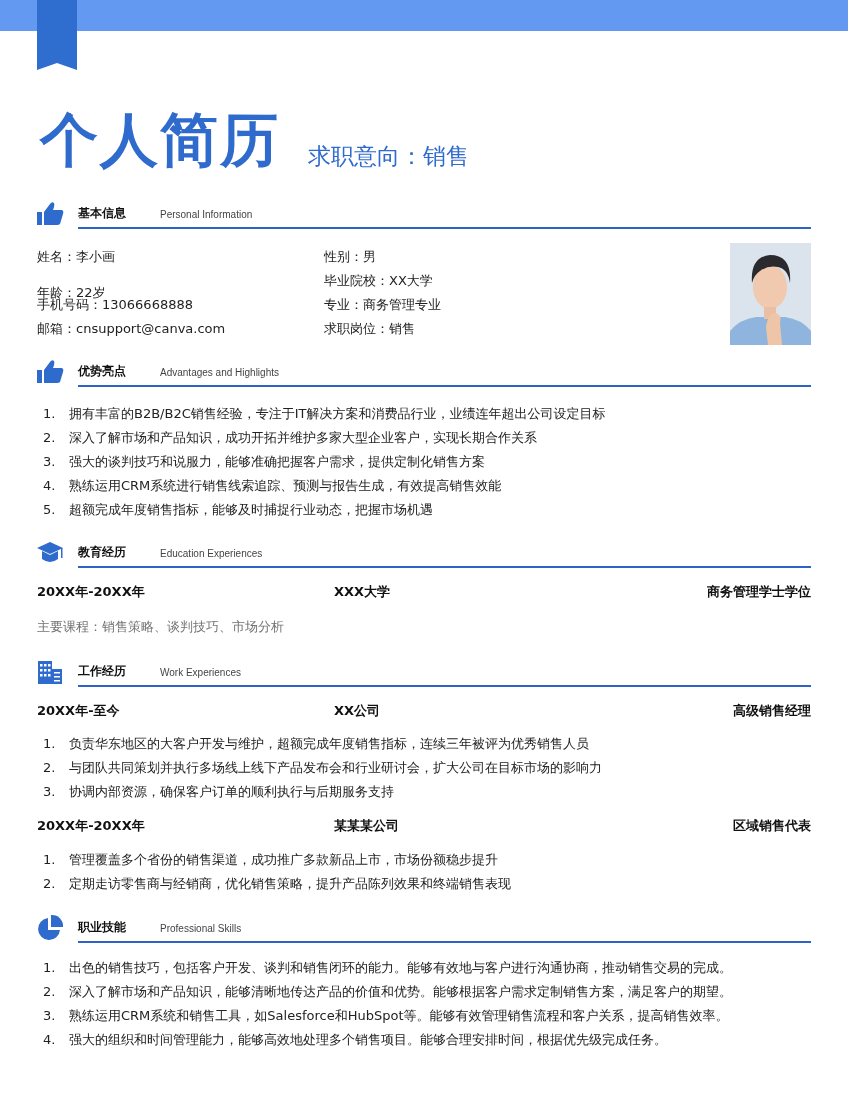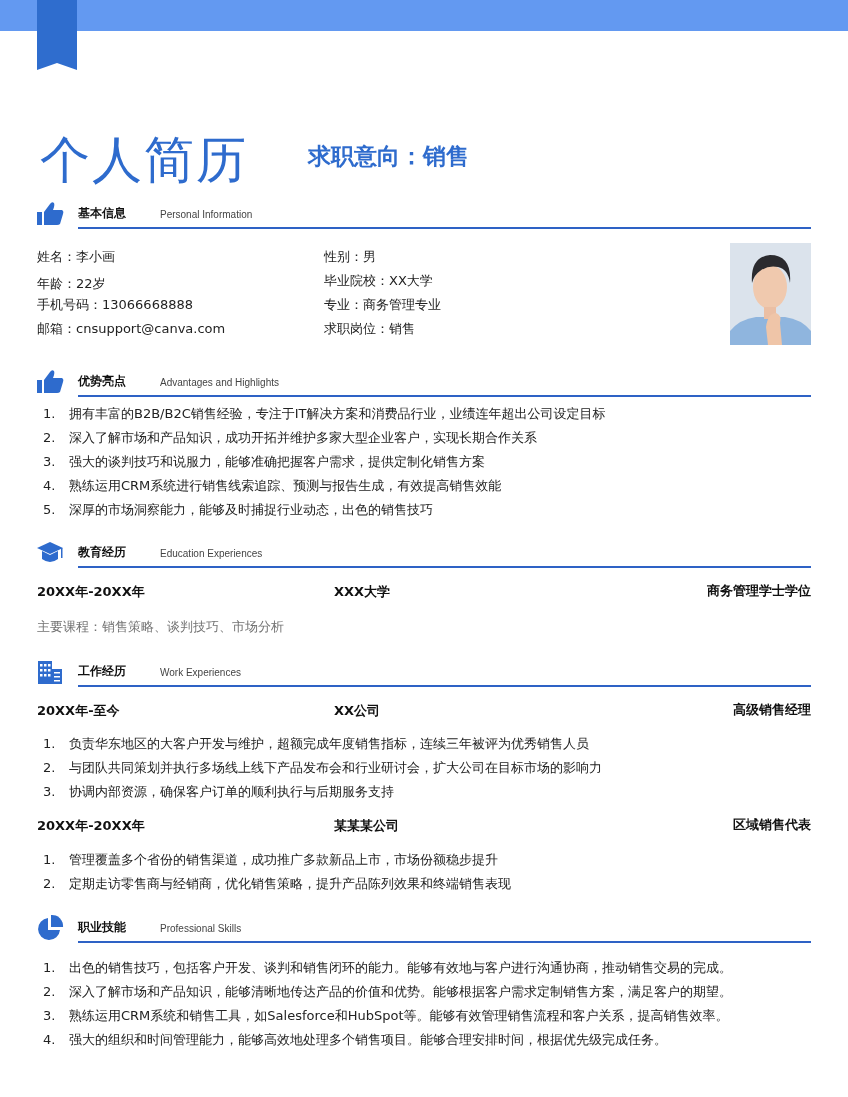--- a/index.html
+++ b/index.html
@@ -2,42 +2,42 @@
 <html><head>
 <meta charset="utf-8">
 <style>
   * { margin: 0; padding: 0; box-sizing: border-box; }
   html, body { width: 848px; height: 1097px; background: #ffffff; overflow: hidden; }
   body { position: relative; font-family: "DejaVu Sans", "Liberation Sans", sans-serif; color: #222; }
 
   .top-bar { position: absolute; left: 0; top: 0; width: 848px; height: 31px; background: #6399f1; }
   .ribbon { position: absolute; left: 37px; top: 0; width: 40px; height: 70px; }
 
-  .title { position: absolute; left: 40px; top: 128px; font-size: 50px; font-weight: normal; color: #2e6bcd; letter-spacing: 2px; line-height: 64px; }
-  .intent { position: absolute; left: 308px; top: 140px; font-size: 23px; font-weight: bold; color: #2e6bcd; line-height: 32px; }
+  .title { position: absolute; left: 40px; top: 108px; font-size: 58px; font-weight: bold; color: #2e6bcd; letter-spacing: 2px; line-height: 64px; }
+  .intent { position: absolute; left: 308px; top: 140px; font-size: 23px; font-weight: normal; color: #2e6bcd; line-height: 32px; }
 
   .section-head { position: absolute; left: 36px; width: 775px; height: 30px; }
   .section-head .icon { position: absolute; left: 0; top: 0; width: 28px; height: 28px; }
   .section-head .zh { position: absolute; left: 42px; top: 2px; font-size: 12px; font-weight: bold; color: #111; line-height: 22px; }
   .section-head .en { position: absolute; left: 124px; top: 8px; font-size: 10px; color: #444; font-family: "Liberation Sans", sans-serif; line-height: 14px; }
   .section-head .rule { position: absolute; left: 42px; right: 0; top: 27px; height: 2px; background: #2e62c5; }
 
   .info-item { position: absolute; font-size: 13px; line-height: 18px; color: #222; }
 
   .photo { position: absolute; left: 730px; top: 243px; width: 81px; height: 102px; background: #dbe3ec; overflow: hidden; }
 
   .list { position: absolute; left: 43px; font-size: 13px; color: #222; }
   .list .li { position: relative; height: 24px; line-height: 24px; white-space: nowrap; }
   .list .num { position: absolute; left: 0; top: 0; }
   .list .txt { position: absolute; left: 26px; top: 0; }
 
   .row { position: absolute; left: 37px; width: 774px; height: 20px; font-size: 13px; font-weight: bold; color: #111; line-height: 20px; }
   .row .l { position: absolute; left: 0; }
   .row .c { position: absolute; left: 297px; }
-  .row .r { position: absolute; right: 0; font-family: Liberation Mono, monospace; }
+  .row .r { position: absolute; right: 0; }
 
   .plain { position: absolute; left: 37px; font-size: 13px; line-height: 18px; color: #737373; }
 </style>
 </head>
 <body>
 
 <div class="top-bar"></div>
 <svg class="ribbon" viewBox="0 0 40 70">
   <polygon points="0,0 40,0 40,70 20,63 0,70" fill="#2f6dce"></polygon>
 </svg>
@@ -49,41 +49,41 @@
   <svg class="icon" viewBox="0 0 28 28">
     <rect x="1" y="12" width="5" height="13" fill="#2e6bcd"></rect>
     <path d="M8 12 L14 4 Q16 1 18 3 Q19 5 17 10 L26 10 Q28 11 27 14 L24 24 Q23 25 21 25 L8 25 Z" fill="#2e6bcd"></path>
   </svg>
   <span class="zh">基本信息</span>
   <span class="en">Personal Information</span>
   <div class="rule"></div>
 </div>
 
 <div class="info-item" style="left:37px; top:248px;">姓名：李小画</div>
-<div class="info-item" style="left:37px; top:275px;">年龄：22岁</div>
+<div class="info-item" style="left:37px; top:284px;">年龄：22岁</div>
 <div class="info-item" style="left:37px; top:296px;">手机号码：13066668888</div>
 <div class="info-item" style="left:37px; top:320px;">邮箱：cnsupport@canva.com</div>
 
 <div class="info-item" style="left:324px; top:248px;">性别：男</div>
 <div class="info-item" style="left:324px; top:272px;">毕业院校：XX大学</div>
 <div class="info-item" style="left:324px; top:296px;">专业：商务管理专业</div>
 <div class="info-item" style="left:324px; top:320px;text-align:center;">求职岗位：销售</div>
 
 <div class="photo">
   <svg width="81" height="102" viewBox="0 0 81 102">
     <rect width="81" height="102" fill="#dbe3ec"></rect>
     <path d="M0 102 L0 88 Q10 76 26 74 L55 74 Q71 76 81 88 L81 102 Z" fill="#8fb5de"></path>
     <ellipse cx="40" cy="44" rx="17" ry="22" fill="#f0c9ae"></ellipse>
     <path d="M22 40 Q20 14 40 12 Q62 12 60 40 Q58 26 48 24 Q38 22 30 28 Q24 32 22 40 Z" fill="#2a2a2e"></path>
     <rect x="34" y="64" width="12" height="12" fill="#ebbfa4"></rect>
     <path d="M36 84 Q38 70 46 70 Q52 72 50 80 L52 102 L38 102 Z" fill="#efc5a8"></path>
   </svg>
 </div>
 
-<div class="section-head" style="top:368px;">
+<div class="section-head" style="top:358px;">
   <svg class="icon" viewBox="0 0 28 28">
     <rect x="1" y="12" width="5" height="13" fill="#2e6bcd"></rect>
     <path d="M8 12 L14 4 Q16 1 18 3 Q19 5 17 10 L26 10 Q28 11 27 14 L24 24 Q23 25 21 25 L8 25 Z" fill="#2e6bcd"></path>
   </svg>
   <span class="zh">优势亮点</span>
   <span class="en">Advantages and Highlights</span>
   <div class="rule"></div>
 </div>
 
 <div class="list" style="top:402px;">
@@ -98,21 +98,21 @@
   <div class="li">
       <span class="num">3.</span>
       <span class="txt">强大的谈判技巧和说服力，能够准确把握客户需求，提供定制化销售方案</span>
     </div>
   <div class="li">
       <span class="num">4.</span>
       <span class="txt">熟练运用CRM系统进行销售线索追踪、预测与报告生成，有效提高销售效能</span>
     </div>
   <div class="li">
       <span class="num">5.</span>
-      <span class="txt">深厚的市场洞察能力，能够及时捕捉行业动态，出色的销售技巧</span>
+      <span class="txt">超额完成年度销售指标，能够及时捕捉行业动态，把握市场机遇</span>
     </div>
 </div>
 
 <div class="section-head" style="top:539px;">
   <svg class="icon" viewBox="0 0 28 28">
     <polygon points="1,9 14,3 27,9 14,15" fill="#2e6bcd"></polygon>
     <path d="M6 12 L6 20 Q14 26 22 20 L22 12 L14 16 Z" fill="#2e6bcd"></path>
     <rect x="25" y="9" width="1.5" height="10" fill="#2e6bcd"></rect>
   </svg>
   <span class="zh">教育经历</span>

